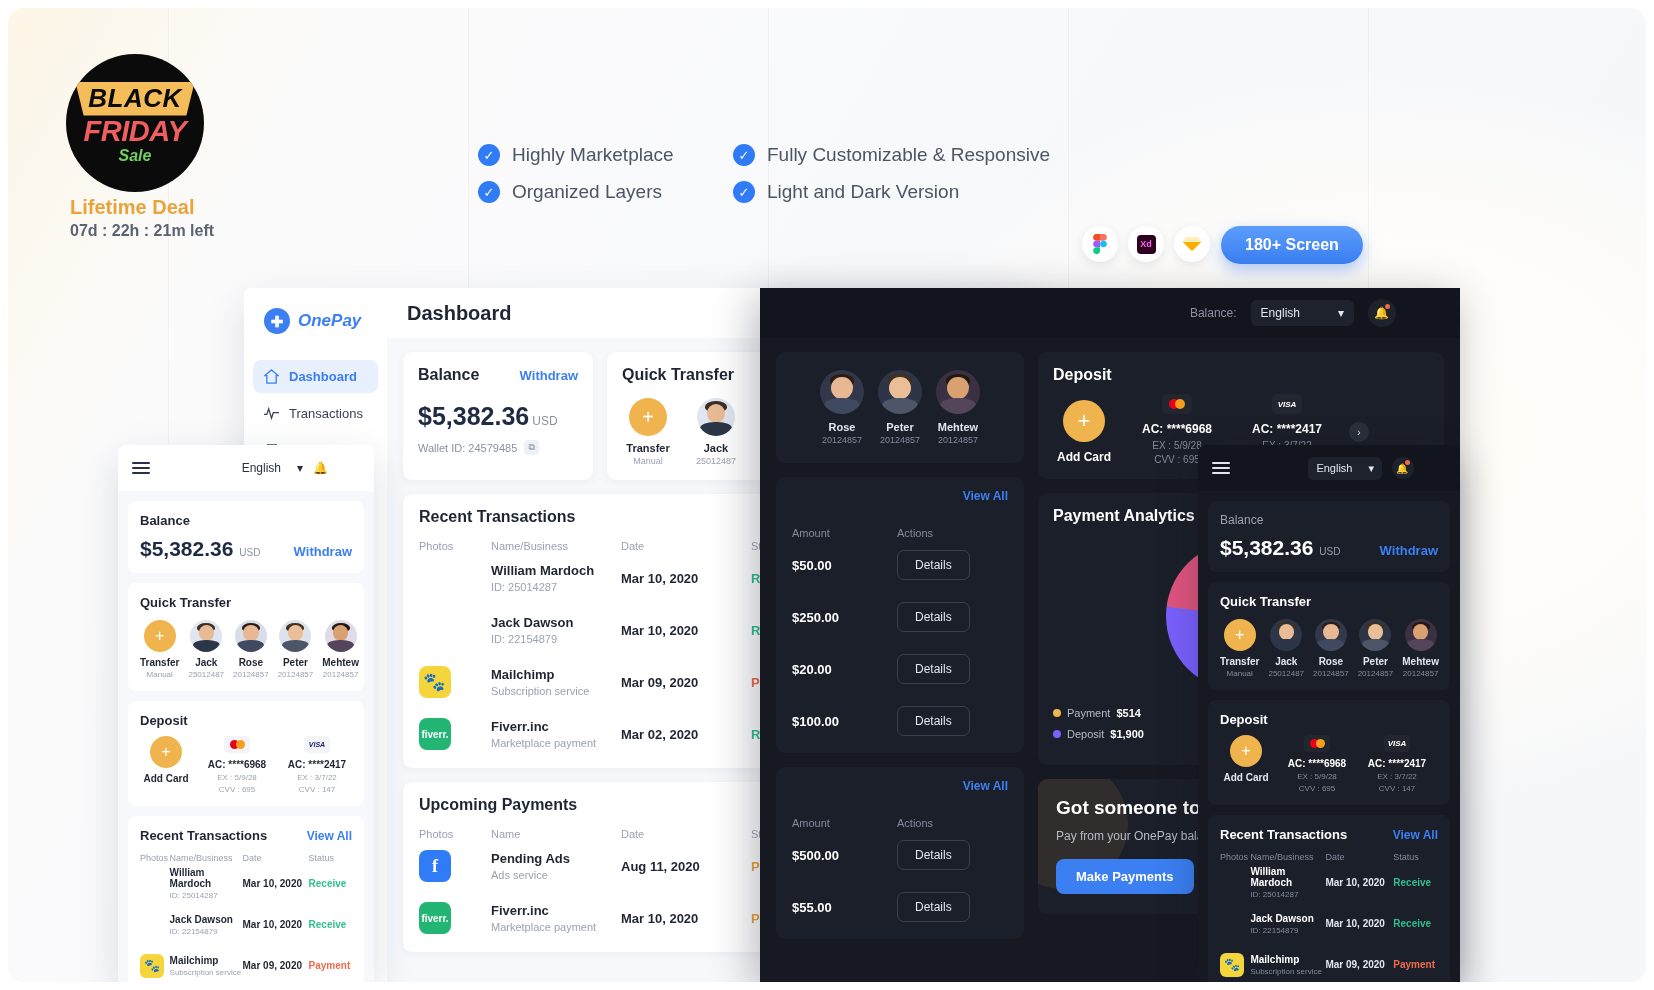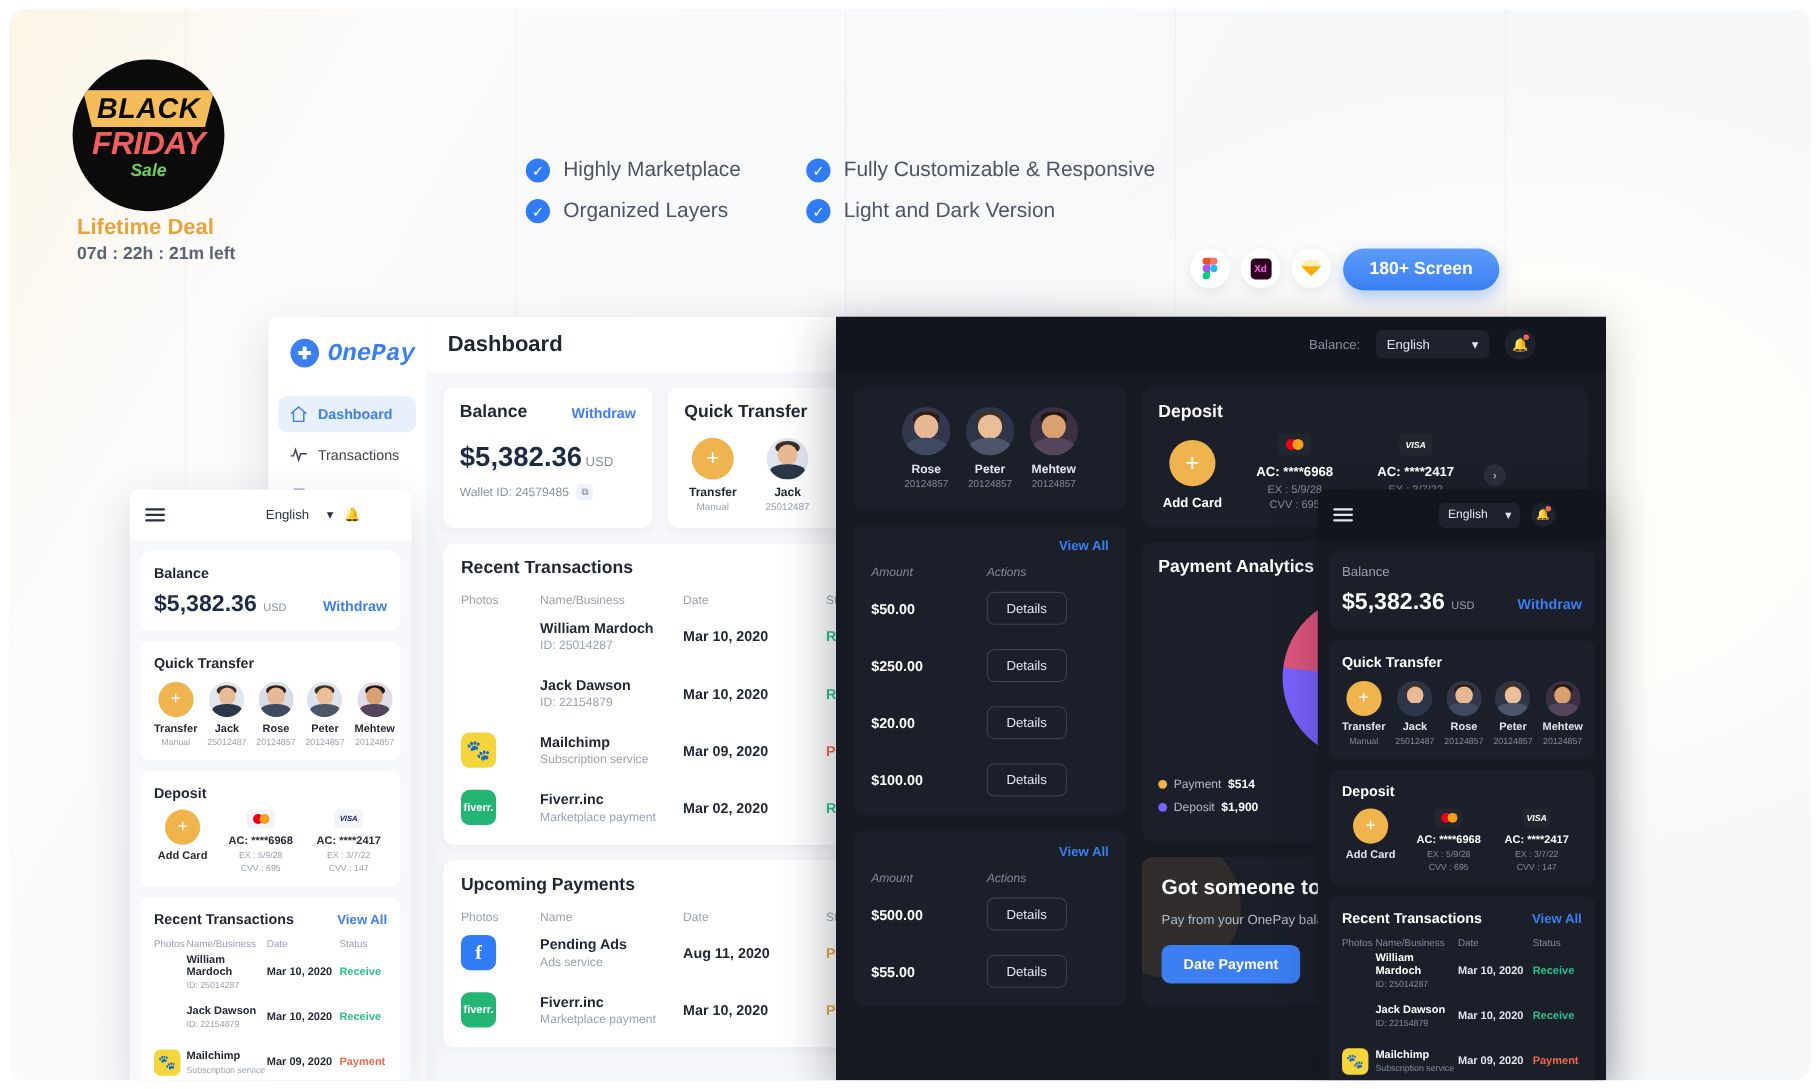--- a/index.html
+++ b/index.html
@@ -85,21 +85,21 @@
     box-shadow: 0 14px 40px rgba(30,40,70,0.13);
     overflow: hidden;
   }
   .sidebar { position: absolute; left: 0; top: 0; width: 143px; height: 100%; background: #fff; }
   .brand { display: flex; align-items: center; gap: 8px; padding: 20px 0 0 20px; }
   .brand-dot {
     width: 26px; height: 26px; border-radius: 50%;
     background: #3b7ff2; display:flex; align-items:center; justify-content:center;
   }
   .brand-dot span { color:#fff; font-size: 15px; font-weight: bold; line-height: 1; }
-  .brand-name { color: #3b7ff2; font-size: 22px; font-weight: bold; font-style: italic; font-family: Liberation Mono, monospace; }
+  .brand-name { color: #3b7ff2; font-size: 17px; font-weight: bold; font-style: italic; }
   .nav { margin-top: 26px; padding: 0 9px; }
   .nav-item {
     display: flex; align-items: center; gap: 10px;
     padding: 9px 11px; border-radius: 8px; margin-bottom: 4px;
     font-size: 13px; color: #3a4154; cursor: pointer;
   }
   .nav-item.active { background: #e8effd; color: #3b7ff2; font-weight: bold; }
   .nav-ico { width: 15px; height: 15px; flex: 0 0 auto; }
 
   .main { position: absolute; left: 143px; top: 0; right: 0; bottom: 0; }
@@ -200,21 +200,21 @@
   .cc-ac { font-size: 12px; font-weight: bold; color: #fff; text-align:center; }
   .cc-ex { font-size: 10px; color: #828a9c; text-align:center; margin-top: 4px; }
   .cc-cvv { font-size: 10px; color: #828a9c; text-align:center; margin-top: 3px; }
   .mc-circles { display:flex; }
   .mc-circles i { width: 10px; height: 10px; border-radius: 50%; display:block; }
   .visa-txt { color:#fff; font-size: 8px; font-weight: bold; font-style: italic; }
   .chev-btn { width: 20px; height: 20px; border-radius: 50%; background: #2a2f3b; color: #e3e6ee;
               font-size: 10px; display:flex; align-items:center; justify-content:center; margin-top: 28px; }
 
   .d-tbl { margin-top: 14px; padding: 12px 16px 6px 16px; }
-  .d-th { display:flex; margin-top: 12px; font-size: 11px; color: #828a9c; font-style: italic; }
+  .d-th { display:flex; margin-top: 24px; font-size: 11px; color: #828a9c; }
   .d-tr { display:flex; align-items:center; height: 52px; }
   .d-amt { font-size: 13px; font-weight: bold; color: #fff; }
   .d-det { border: 1px solid #3a4050; background: transparent; border-radius: 7px;
            padding: 7px 17px; font-size: 12px; color: #e3e6ee; cursor:pointer; font-family: inherit; }
   .d-viewall { font-size: 12px; color: #3b7ff2; font-weight: bold; cursor:pointer; }
 
   .d-ana { margin-top: 0; padding: 14px 15px 16px 15px; }
   .donut-wrap { display:flex; justify-content:center; margin-top: 16px; }
   .donut { width: 150px; height: 150px; border-radius: 50%; position: relative; }
   .donut::after { content:""; position:absolute; left:27%; top:27%; width:46%; height:46%;
@@ -688,21 +688,21 @@
                 <span class="leg-name">Withdraw</span>
                 <span class="leg-val">$850</span>
               </div>
             </div>
         </div>
 
         <div class="d-card promo">
           <div class="promo-glow"></div>
           <h3>Got someone to pay?</h3>
           <p>Pay from your OnePay balance, use OnePay It's FREE!</p>
-          <button class="promo-btn">Date Payment</button>
+          <button class="promo-btn">Make Payments</button>
         </div>
       </div>
     </div>
   </div>
 
   <div class="m-light">
     <div class="m-top">
       <span class="burger">
           <span></span>
           <span></span>

